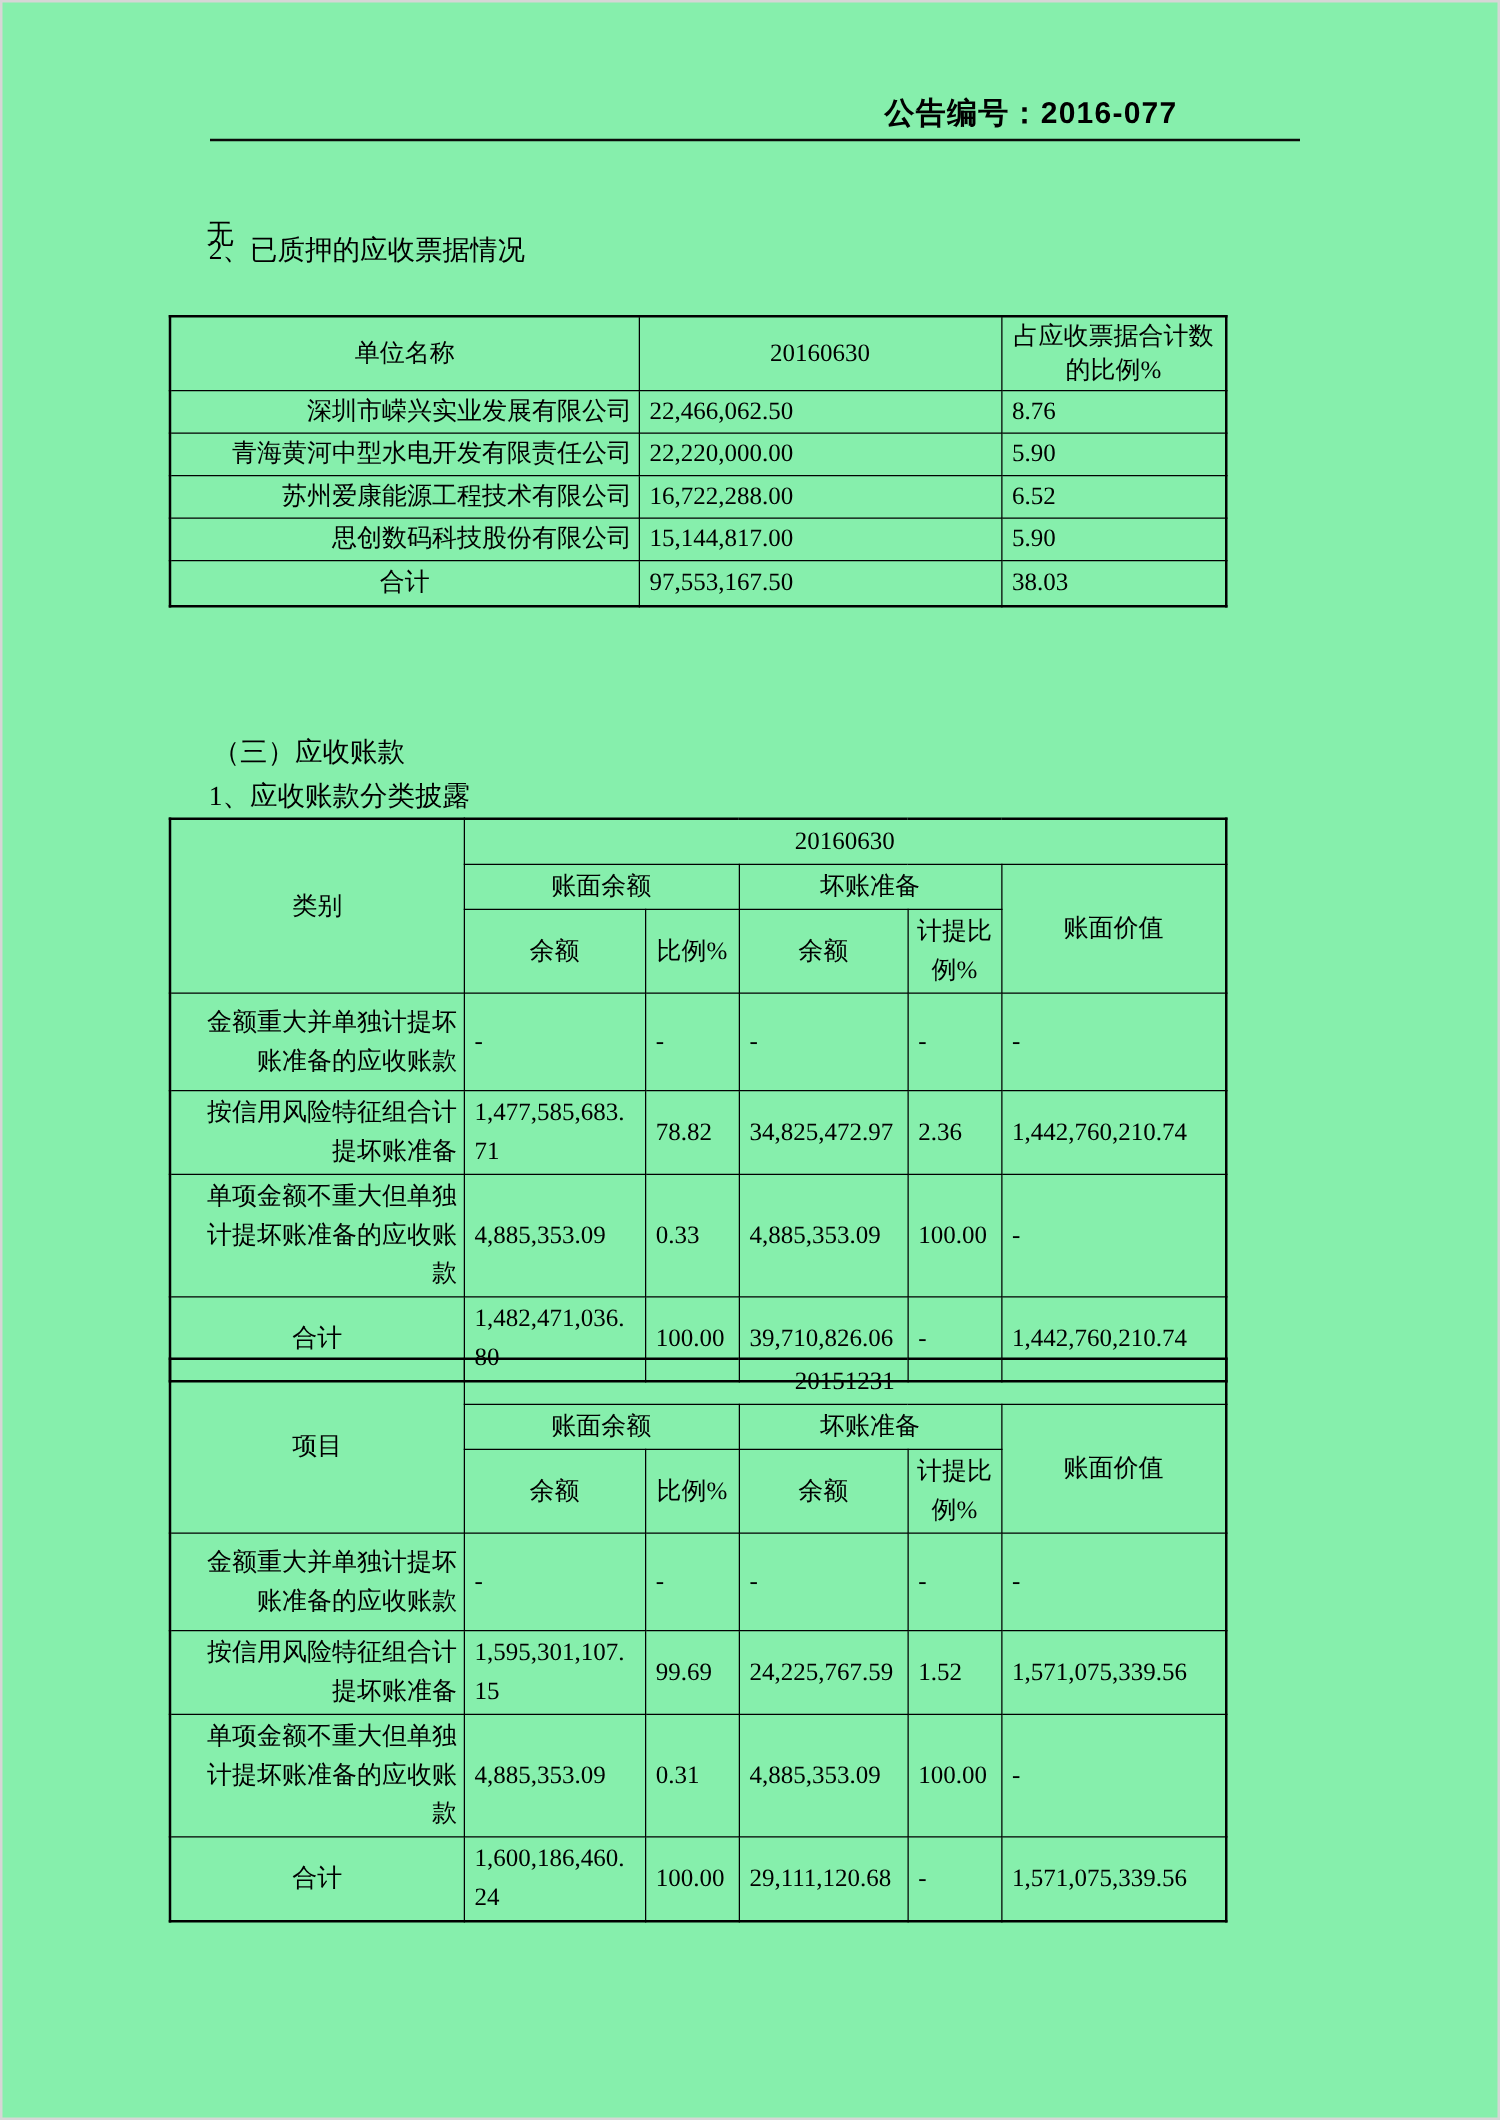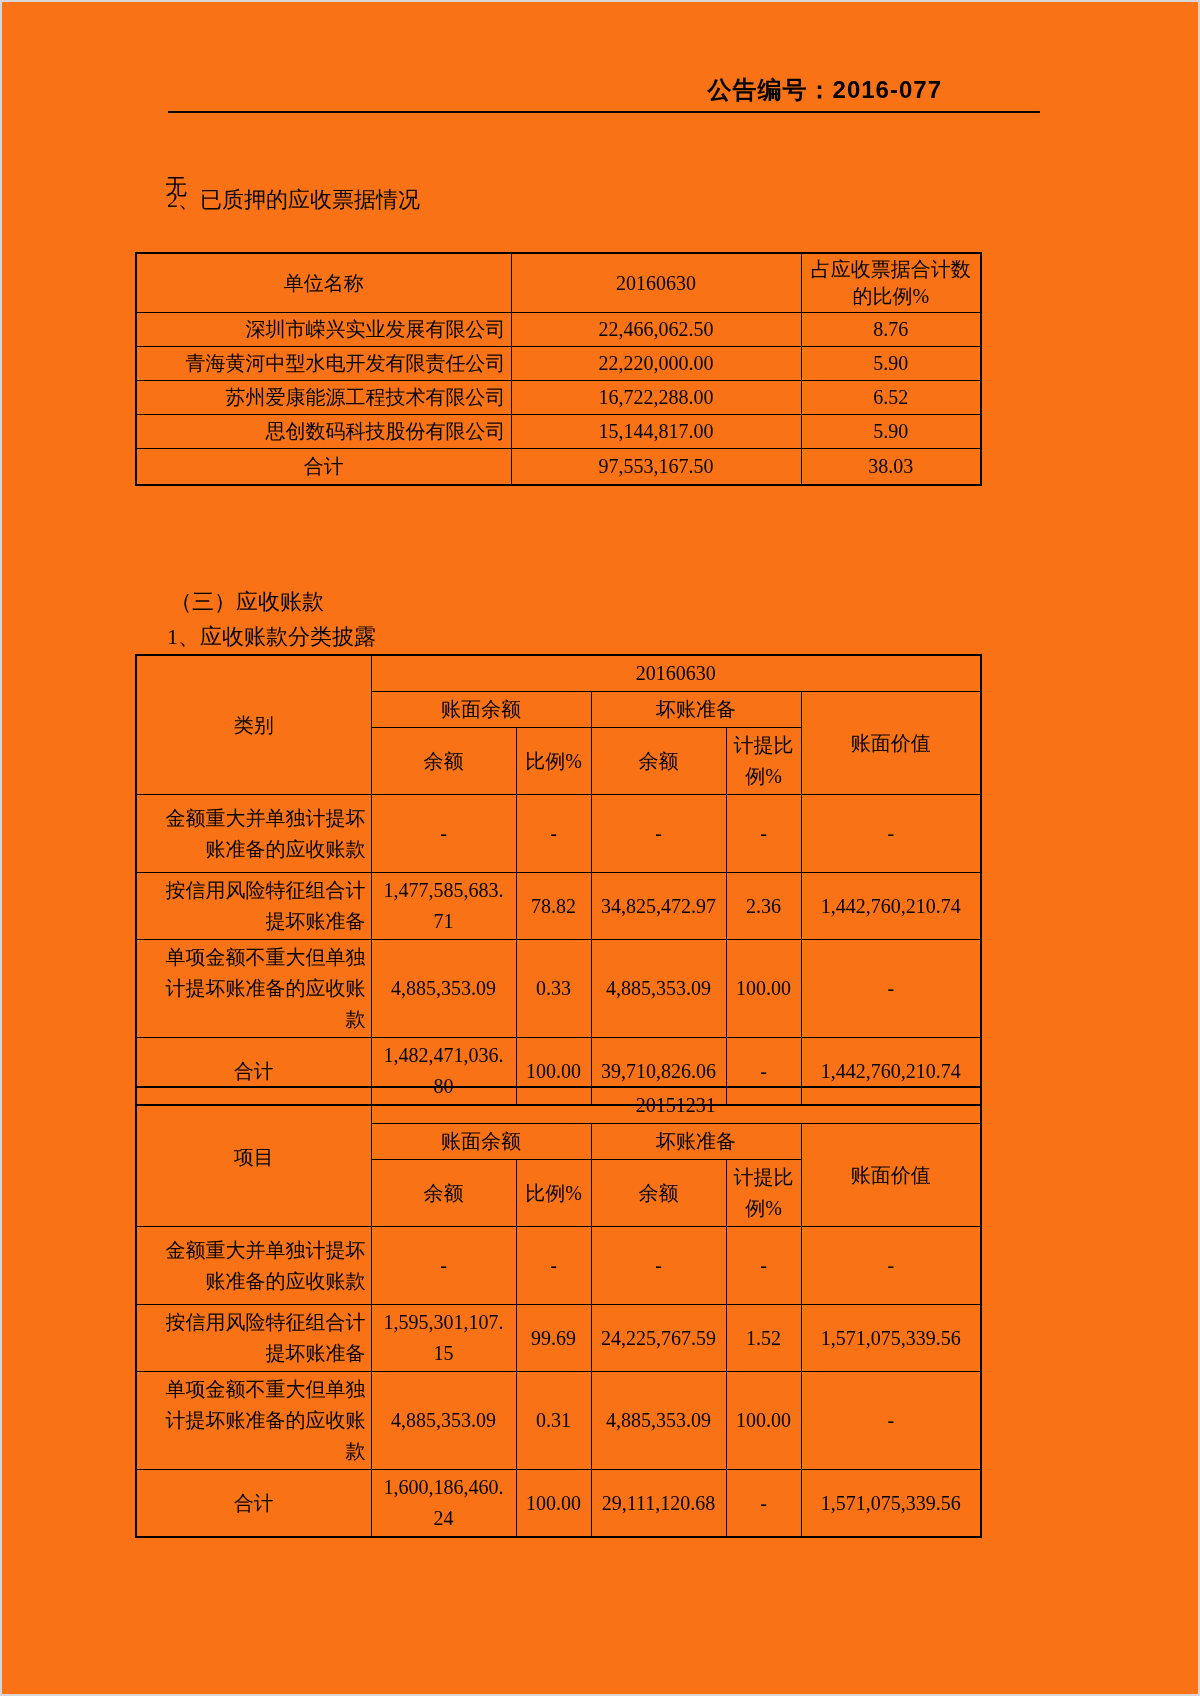--- a/index.html
+++ b/index.html
@@ -1,18 +1,18 @@
 <!DOCTYPE html>
 <html><head>
 <meta charset="utf-8">
 <style>
   html,body { margin:0; padding:0; background:#888; }
   .page {
     position:relative; width:1200px; height:1696px; margin:0 auto;
-    background:#f97316; color:#000;
+    background:#86efac; color:#000;
     font-family:"Liberation Serif","DejaVu Serif",serif;
     overflow:hidden;
   }
   .frame { position:absolute; inset:0; border:2px solid #d6d6d6; pointer-events:none; }
 
   .doc-num {
     position:absolute; top:74px; left:0; width:942px; text-align:right;
     font-family:"Liberation Sans","DejaVu Sans",sans-serif;
     font-weight:700; font-size:24px; letter-spacing:1px;
   }
@@ -36,21 +36,21 @@
   td {
     border:1px solid #000; font-size:20px; vertical-align:middle;
     padding:2px 8px; word-break:break-all; overflow:hidden;
   }
   #t1 td { line-height:27px; }
   #t2 td, #t3 td { line-height:31px; }
   tr.hrow td { line-height:28px; }
   tr.prow td { line-height:24px; }
 
   .c { text-align:center; }
-  .r { text-align:center; padding-right:8px; }
+  .r { text-align:left; padding-right:8px; }
   .l { text-align:right; padding-left:10px; padding-right:5px; }
 </style>
 </head>
 <body>
 
 <div class="page">
   <div class="frame"></div>
 
   <div class="doc-num">公告编号：2016-077</div>
   <div class="header-rule"></div>

